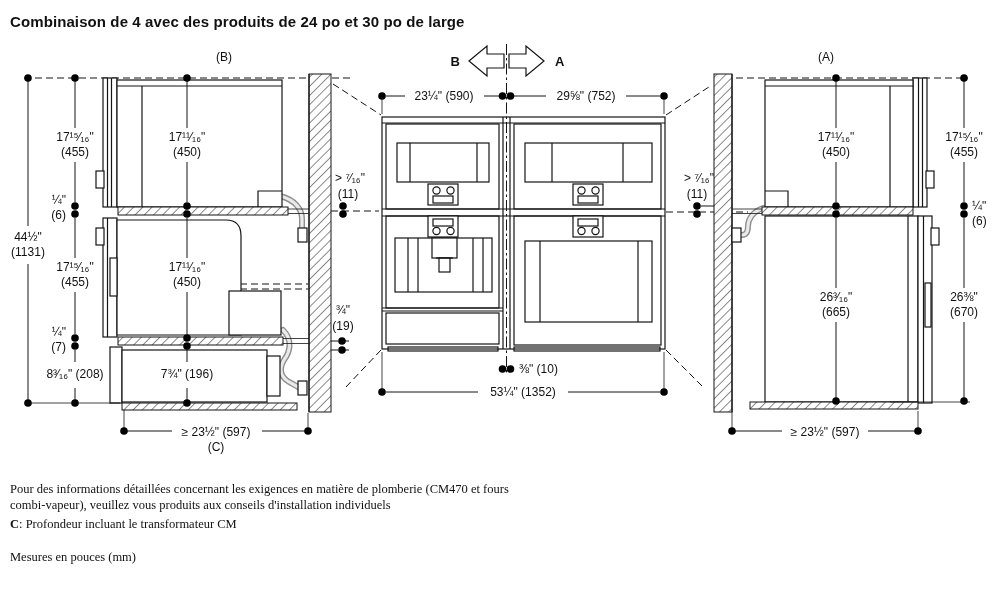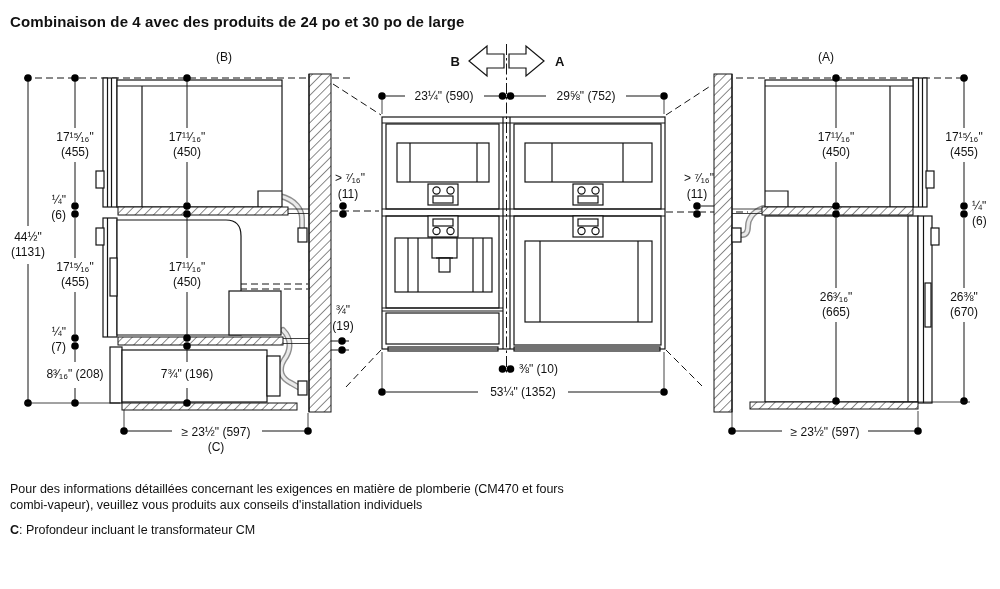--- a/index.html
+++ b/index.html
@@ -1,19 +1,19 @@
 <!DOCTYPE html>
 <html><head>
 <meta charset="utf-8">
 <style>
   html,body{margin:0;padding:0;background:#fff;}
   #page{position:relative;width:1000px;height:589px;background:#fff;font-family:"Liberation Sans",sans-serif;color:#111;overflow:hidden;}
   #title{position:absolute;left:10px;top:13px;font-size:15px;font-weight:bold;letter-spacing:.1px;}
-  #footer{position:absolute;left:10px;top:482px;font-size:12.5px;line-height:15.5px;}
-  #footer .l3{margin-top:10px;}
+  #footer{position:absolute;left:10px;top:482px;font-size:12.5px;line-height:15.5px;font-family:Liberation Serif, serif;}
+  #footer .l3{margin-top:4px;}
   #footer .l4{margin-top:17px;}
   svg{position:absolute;left:0;top:0;}
   .s  {fill:#fff;stroke:#141414;stroke-width:1.2;}
   .sn {fill:none;stroke:#141414;stroke-width:1.2;}
   .hp {fill:url(#hatch);stroke:#141414;stroke-width:1;}
   .d  {fill:none;stroke:#141414;stroke-width:1;stroke-dasharray:7 4;}
   .dd {fill:none;stroke:#141414;stroke-width:1;stroke-dasharray:11 3 2.5 3;}
   .dim{fill:none;stroke:#141414;stroke-width:1;}
   .ext{fill:none;stroke:#141414;stroke-width:.8;}
   .dot{fill:#000;stroke:none;}
@@ -367,15 +367,16 @@
       <circle class="dot" cx="732" cy="431" r="3.8"></circle>
         <circle class="dot" cx="918" cy="431" r="3.8"></circle>
       <text class="t tm" x="825" y="436">≥ 23½" (597)</text>
     </g>
   </svg>
 
   <div id="footer">
     <div>Pour des informations détaillées concernant les exigences en matière de plomberie (CM470 et fours</div>
     <div>combi-vapeur), veuillez vous produits aux conseils d'installation individuels</div>
     <div class="l3"><b>C</b><span>: Profondeur incluant le transformateur CM</span></div>
+    <div class="l4">Mesures en pouces (mm)</div>
   </div>
 
 </div>
 
 </body></html>

